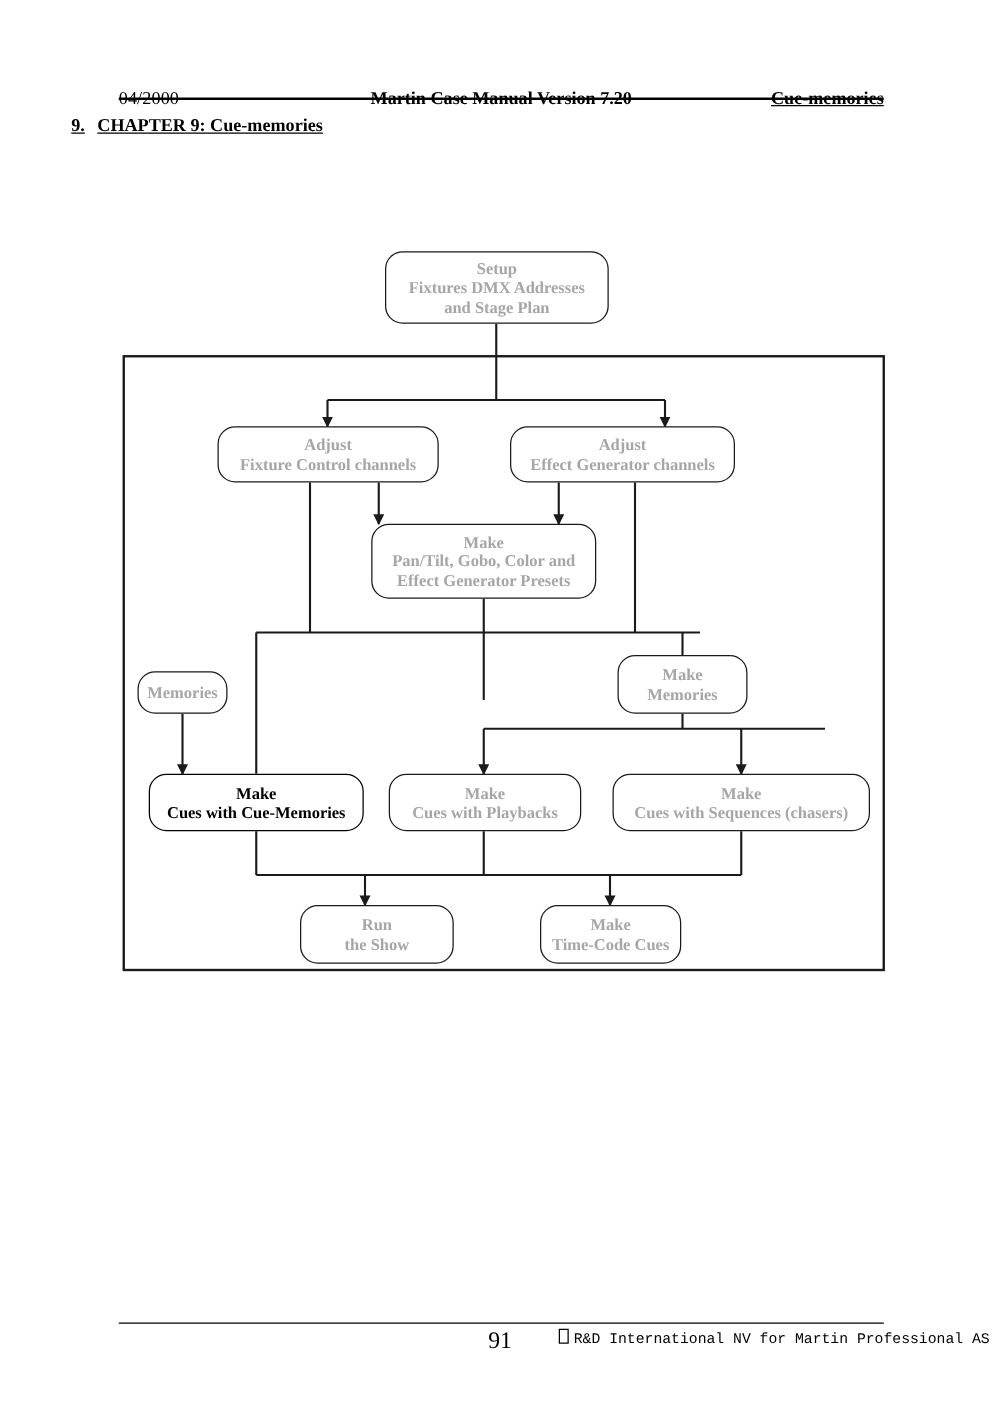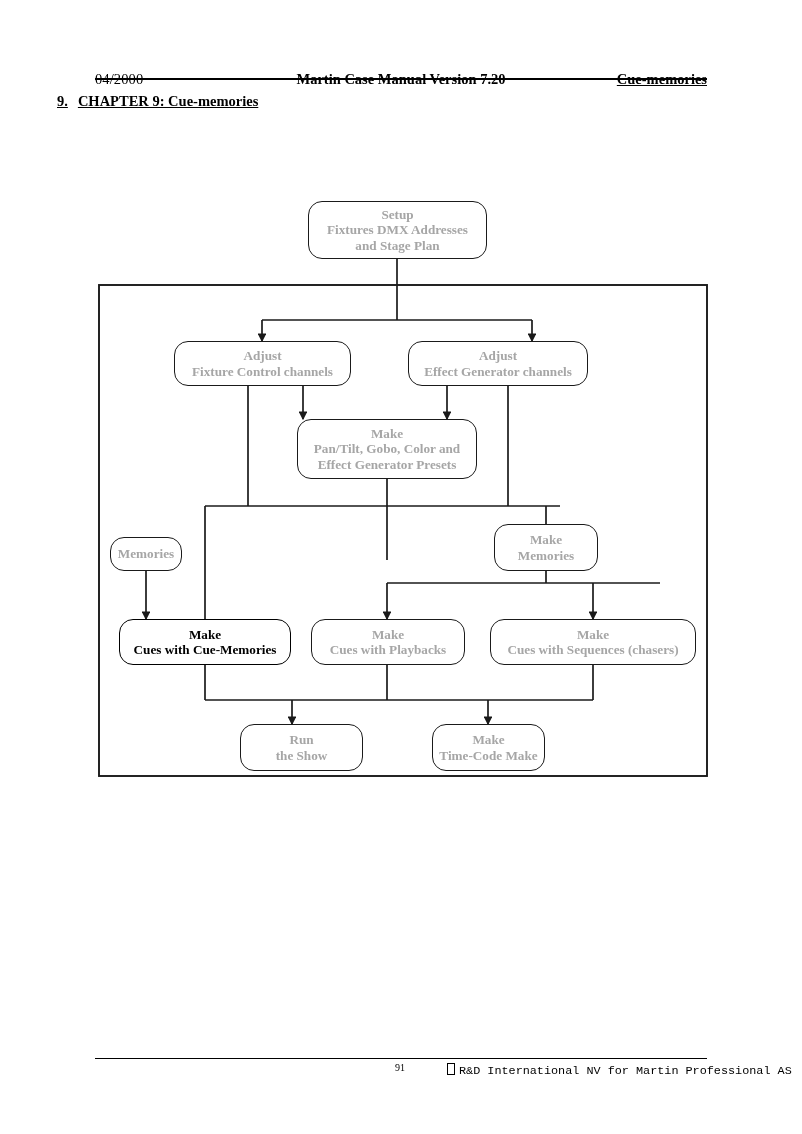--- a/index.html
+++ b/index.html
@@ -127,21 +127,21 @@
     width: 612px;
     height: 0;
     border-top: 1.6px solid #000;
   }
   #page-number {
     position: absolute;
     left: 380px;
     top: 1062px;
     width: 40px;
     text-align: center;
-    font-size: 10px;
+    font-size: 19px;
   }
   #footer-credit {
     position: absolute;
     left: 447px;
     top: 1063px;
     font-size: 11.8px;
     white-space: nowrap;
     font-family: Liberation Mono, monospace;
   }
   #footer-credit .tofu {
@@ -269,21 +269,21 @@
       <span class="ln">Cues with Sequences (chasers)</span>
     </div>
 
     <div class="node" style="left:240px; top:724px; width:123px; height:47px;">
       <span class="ln">Run</span>
       <span class="ln">the Show</span>
     </div>
 
     <div class="node" style="left:432px; top:724px; width:113px; height:47px;">
       <span class="ln">Make</span>
-      <span class="ln">Time-Code Make</span>
+      <span class="ln">Time-Code Cues</span>
     </div>
 
   </div>
 
   <div id="footer-rule"></div>
   <div id="page-number">91</div>
   <div id="footer-credit">
     <span class="tofu"></span><span>R&amp;D International NV for Martin Professional AS</span>
   </div>
 

